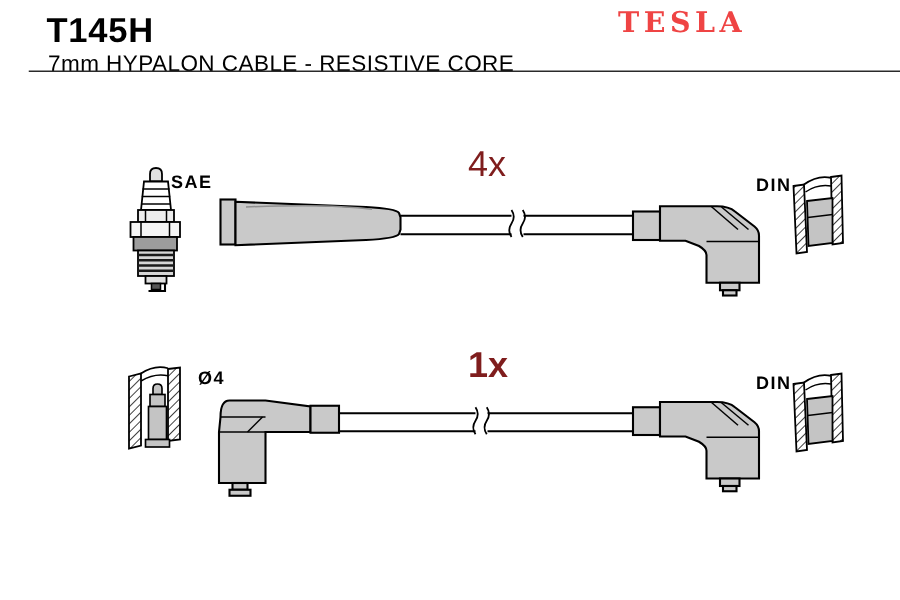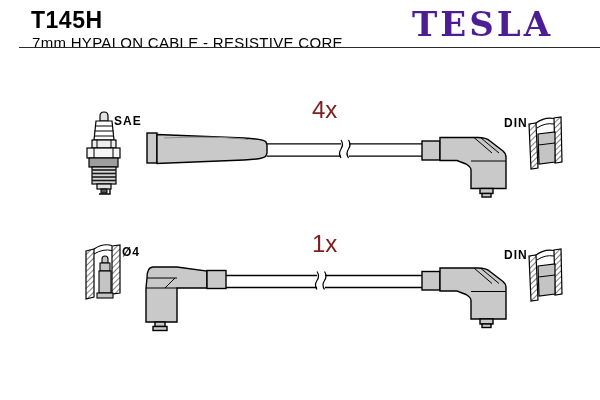--- a/index.html
+++ b/index.html
@@ -4,32 +4,32 @@
 <style>
   html,body{margin:0;padding:0;background:#fff;}
   .page{
     position:relative;width:600px;height:400px;background:#ffffff;
     font-family:"Liberation Sans", sans-serif;color:#000;overflow:hidden;margin-left:19px;
   }
   .abs{position:absolute;}
   .part-number{left:12px;top:7px;font-size:23px;font-weight:bold;letter-spacing:.5px;}
   .subtitle{left:13px;top:34px;font-size:15px;letter-spacing:.3px;}
   .brand{
-    left:393px;top:4px;font-size:34px;font-weight:bold;color:#4c1d95;
+    left:393px;top:4px;font-size:19px;font-weight:bold;color:#ef4444;
     font-family:"DejaVu Serif", serif;letter-spacing:3px;
   }
   .divider{left:0;top:47px;width:600px;height:1px;background:#2a2a2a;}
   .qty{font-size:24px;color:#7f1d1d;}
   .qty-1{left:293px;top:96px;}
-  .qty-2{left:293px;top:230px;}
+  .qty-2{left:293px;top:230px;font-weight:bold;}
   .conn-label{font-size:12px;font-weight:bold;letter-spacing:1px;}
   .sae{left:95px;top:114px;}
   .din1{left:485px;top:116px;}
   .din2{left:485px;top:248px;}
-  .phi4{left:103px;top:245px;}
+  .phi4{left:113px;top:245px;}
   svg{display:block;}
 </style>
 </head>
 <body>
 
 <div class="page">
 
   <div class="abs part-number">T145H</div>
   <div class="abs subtitle">7mm HYPALON CABLE - RESISTIVE CORE</div>
   <div class="abs brand">TESLA</div>

